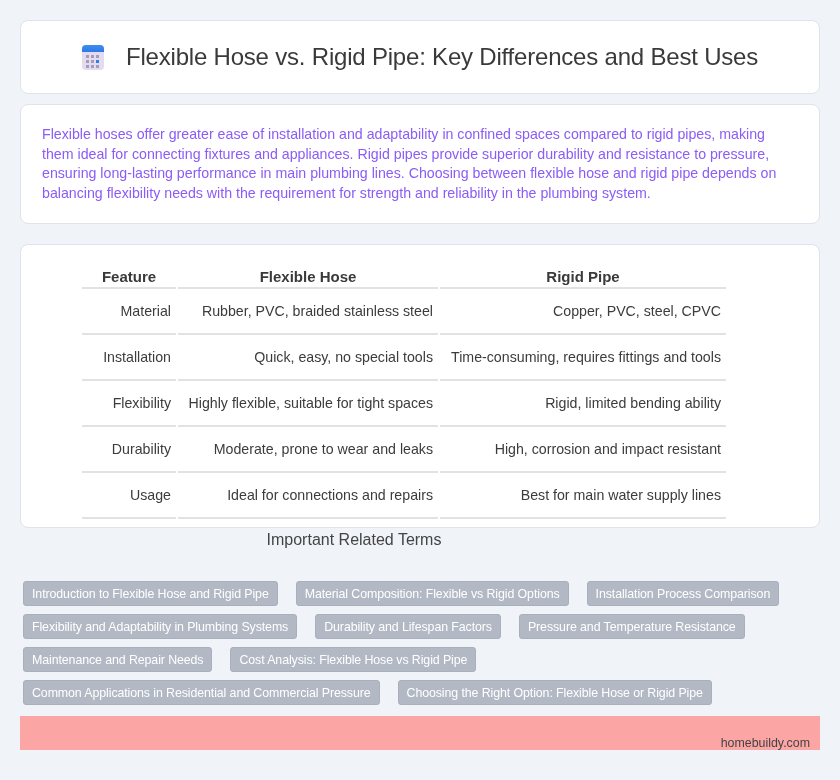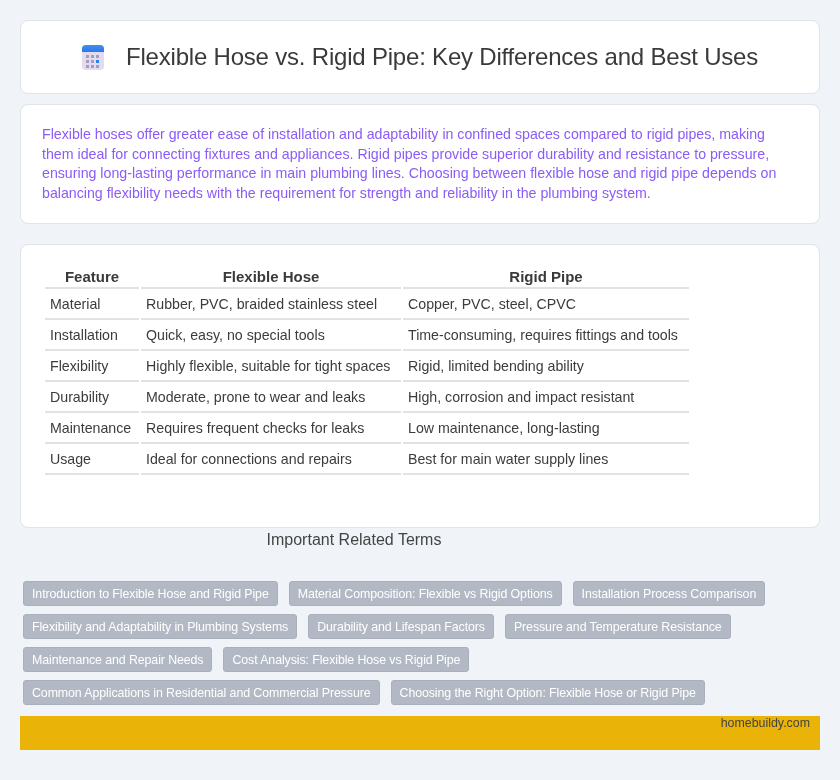--- a/index.html
+++ b/index.html
@@ -73,35 +73,37 @@
   .table-card {
     top: 244px;
     height: 284px;
     padding: 19px 22px;
   }
   table.cmp {
     border-collapse: separate;
     border-spacing: 2px 0;
     font-size: 14.2px;
     color: #3c3c3c;
+    margin-left: 37px;
   }
   table.cmp th {
     font-weight: bold;
     font-size: 15px;
     color: #3a3a3a;
     text-align: center;
     height: 25px;
     padding: 2px 5px 0 5px;
     border-bottom: 2px solid #e2e2e2;
   }
   table.cmp td {
-    height: 31px;
+    height: 46px;
     padding: 0 5px;
     border-bottom: 2px solid #e2e2e2;
     white-space: nowrap;
+    text-align: right;
   }
   .col-feature { width: 94px; }
   .col-flex { width: 260px; }
   .col-rigid { width: 286px; }
 
   
   .related-title {
     position: absolute;
     top: 531px;
     left: 0; width: 708px;
@@ -109,21 +111,21 @@
     font-size: 16px;
     color: #444;
   }
   .tags {
     position: absolute;
     top: 581px;
     left: 23px;
     width: 800px;
     display: flex;
     flex-wrap: wrap;
-    gap: 8px 11px;
+    gap: 8px 18px;
     text-align: right;
   }
   .tag {
     background: #b3b9c4;
     color: #ffffff;
     font-size: 12.4px;
     height: 25px;
     line-height: 25px;
     padding: 0 8px;
     border-radius: 3px;
@@ -132,23 +134,23 @@
     letter-spacing: -0.1px;
   }
 
   
   .footer {
     position: absolute;
     top: 716px;
     left: 20px;
     width: 800px;
     height: 34px;
-    background: #eab308;
+    background: #fca5a5;
     display: flex;
-    align-items: flex-start;
+    align-items: flex-end;
     justify-content: flex-end;
     padding-right: 10px;
   }
   .footer-text { font-size: 12.4px; color: #444; }
 </style>
 </head>
 <body>
 
 <div class="page">
 
@@ -198,25 +200,20 @@
         </tr>
         <tr>
           <td>Flexibility</td>
           <td>Highly flexible, suitable for tight spaces</td>
           <td>Rigid, limited bending ability</td>
         </tr>
         <tr>
           <td>Durability</td>
           <td>Moderate, prone to wear and leaks</td>
           <td>High, corrosion and impact resistant</td>
-        </tr>
-        <tr>
-          <td>Maintenance</td>
-          <td>Requires frequent checks for leaks</td>
-          <td>Low maintenance, long-lasting</td>
         </tr>
         <tr>
           <td>Usage</td>
           <td>Ideal for connections and repairs</td>
           <td>Best for main water supply lines</td>
         </tr>
       </tbody>
     </table>
   </div>
 

